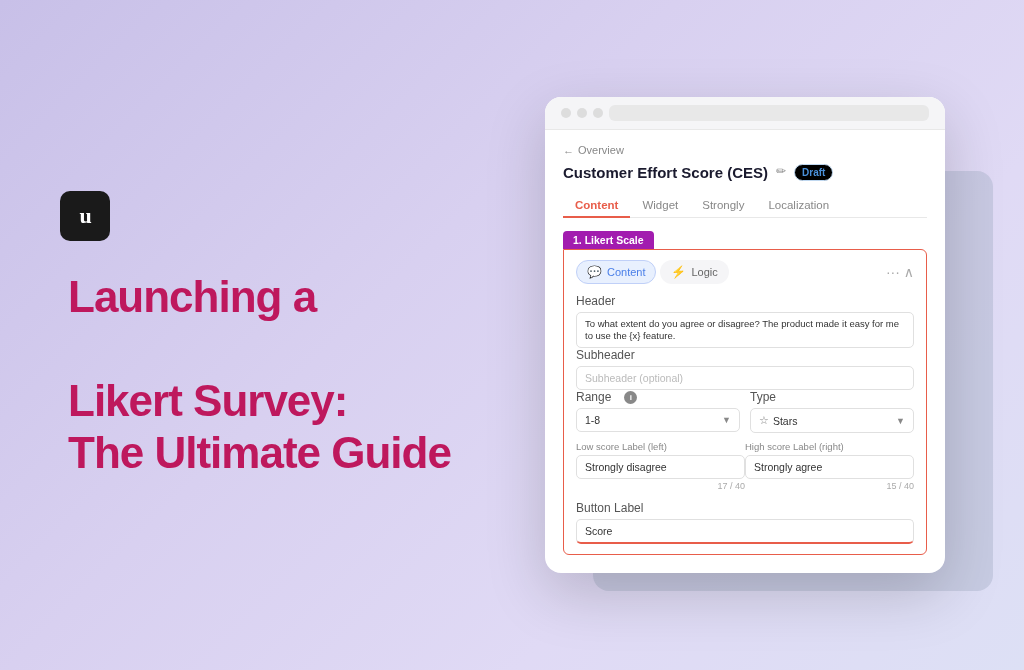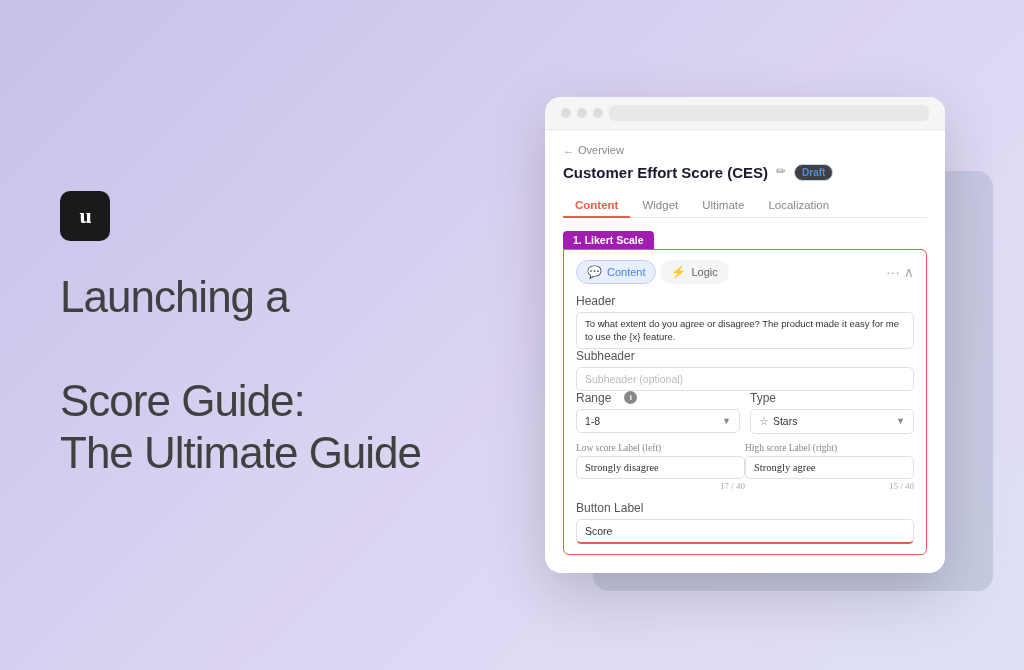--- a/index.html
+++ b/index.html
@@ -34,24 +34,25 @@
       justify-content: center;
       color: white;
       font-size: 22px;
       font-weight: 700;
       font-family: serif;
       letter-spacing: -1px;
     }
 
     .headline {
       font-size: 44px;
-      font-weight: 400;
-      color: #404040;
+      font-weight: 700;
+      color: #be185d;
       line-height: 1.18;
       letter-spacing: -1px;
+      margin-left: 8px;
     }
 
     
     .right-panel {
       flex: 0 0 440px;
       display: flex;
       align-items: center;
       justify-content: center;
       position: relative;
     }
@@ -140,21 +141,21 @@
       color: #1a1a2e;
     }
 
     .edit-icon {
       color: #888;
       font-size: 12px;
       cursor: pointer;
     }
 
     .draft-badge {
-      background: #404040;
+      background: #000000;
       color: #4a90d9;
       font-size: 10px;
       font-weight: 600;
       padding: 2px 7px;
       border-radius: 10px;
       border: 1px solid #c0d8f0;
     }
 
     
     .tabs-row {
@@ -303,21 +304,20 @@
     .star-icon {
       color: #888;
       font-size: 11px;
     }
 
     .label-row {
       display: grid;
       grid-template-columns: 1fr 1fr;
       gap: 0;
       margin-bottom: 4px;
-      font-family: Liberation Serif, serif;
     }
 
     .label-col {}
 
     .label-group-title {
       font-size: 10px;
       color: #555;
       margin-bottom: 3px;
     }
 
@@ -356,21 +356,21 @@
 </head>
 <body>
 
 <div class="left-panel">
   <div class="logo-box">
     <span>u</span>
   </div>
   <div class="headline">
     <span>Launching a</span><br>
     <br>
-    <span>Score Guide:</span><br>
+    <span>Likert Survey:</span><br>
     <span>The Ultimate Guide</span>
   </div>
 </div>
 
 <div class="right-panel">
   <div class="mockup-wrapper">
     <div class="mockup-shadow"></div>
     <div class="mockup-card">
 
       <div class="mockup-topbar">
@@ -389,21 +389,21 @@
 
         <div class="survey-title-row">
           <span class="survey-title">Customer Effort Score (CES)</span>
           <span class="edit-icon">✏</span>
           <span class="draft-badge">Draft</span>
         </div>
 
         <div class="tabs-row">
           <div class="tab-item active">Content</div>
           <div class="tab-item">Widget</div>
-          <div class="tab-item">Ultimate</div>
+          <div class="tab-item">Strongly</div>
           <div class="tab-item">Localization</div>
         </div>
 
         <div>
           <span class="section-header-tag">1. Likert Scale</span>
 
           <div class="likert-box">
 
             <div class="toggle-row">
               <div class="toggle-buttons">

